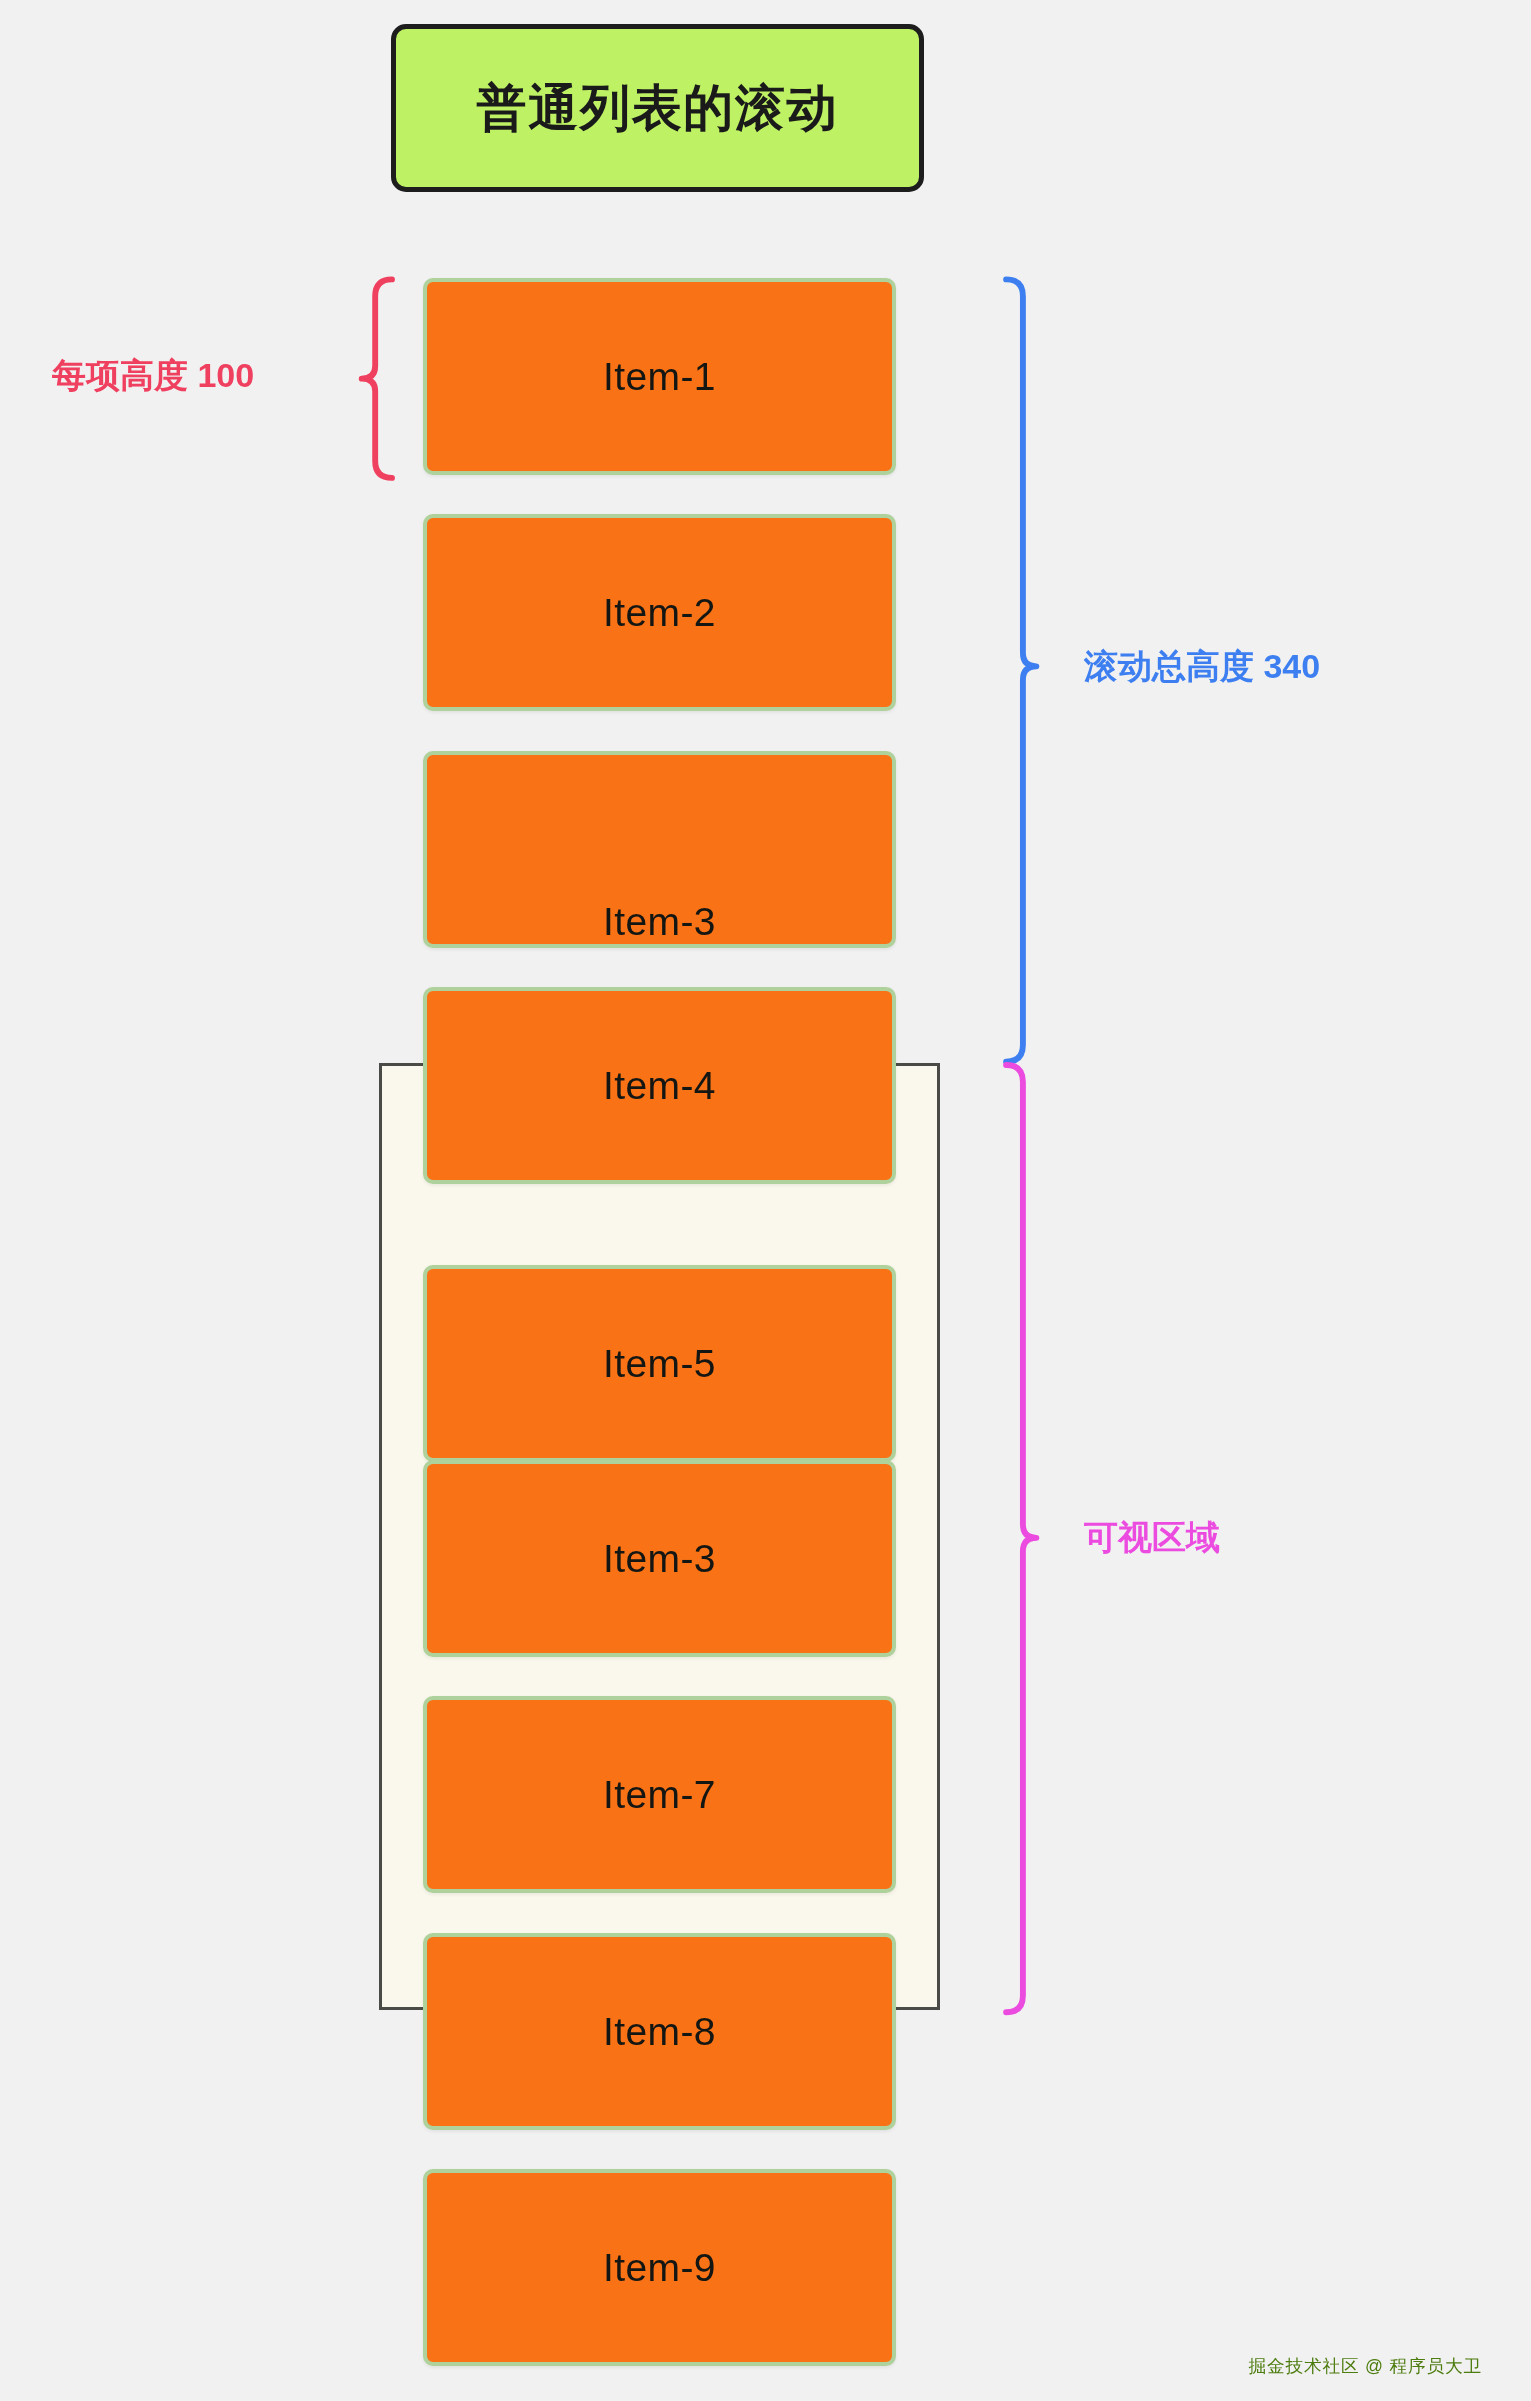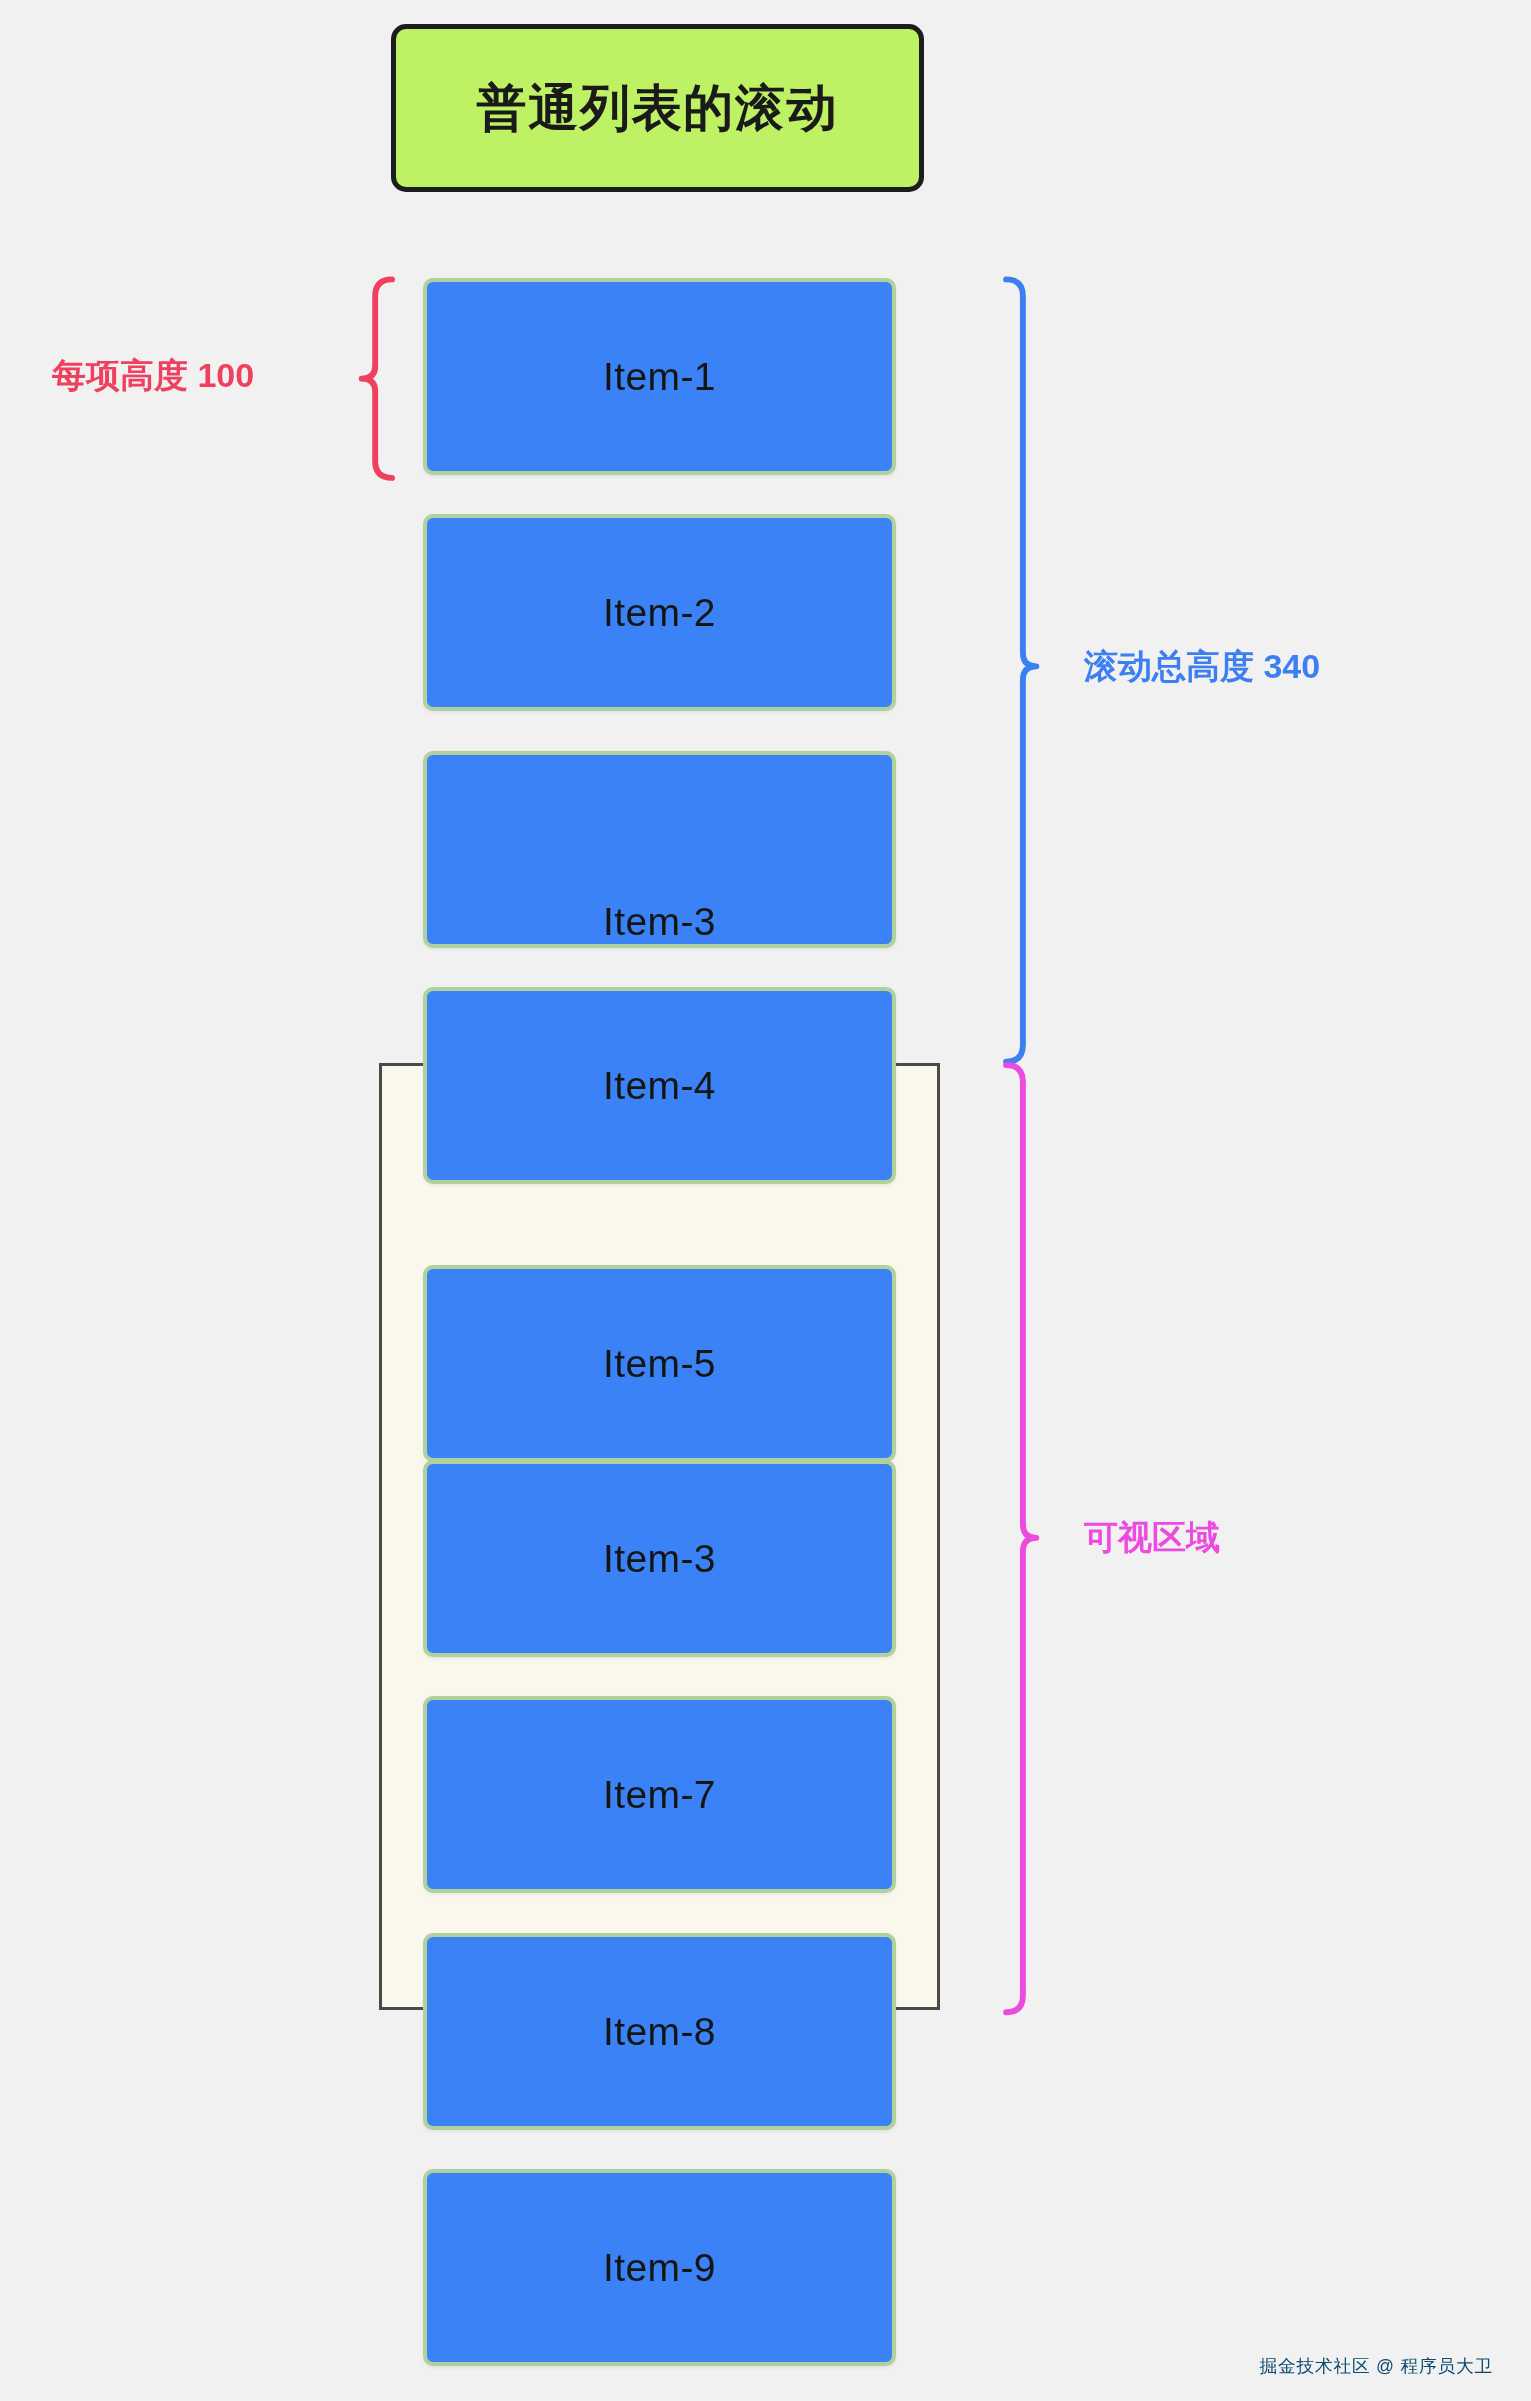--- a/index.html
+++ b/index.html
@@ -67,21 +67,21 @@
     width: 1531px;
     height: 2401px;
     z-index: 2;
   }
   .list-item {
     position: absolute;
     left: 423px;
     width: 473px;
     height: 197px;
     box-sizing: border-box;
-    background: #3b82f6;
+    background: #f97316;
     border: 4.2px solid #AFD19C;
     border-radius: 10px;
     display: flex;
     align-items: center;
     justify-content: center;
     box-shadow: 0 1.7px 3.4px rgba(0,0,0,0.06);
   }
   .list-item-label {
     font-size: 39px;
     color: #131613;
@@ -120,25 +120,25 @@
   }
   #label-viewport {
     left: 1084px;
     top: 1520px;
     color: #EC4BE0;
   }
 
   
   .watermark {
     position: absolute;
-    right: 38px;
+    right: 49px;
     bottom: 23px;
     z-index: 5;
     font-size: 17.7px;
-    color: #0c4a6e;
+    color: #4d7c0f;
     letter-spacing: 0.8px;
     white-space: nowrap;
   }
 </style>
 </head>
 <body>
 
 <div id="canvas">
 
   <div class="title-box">

